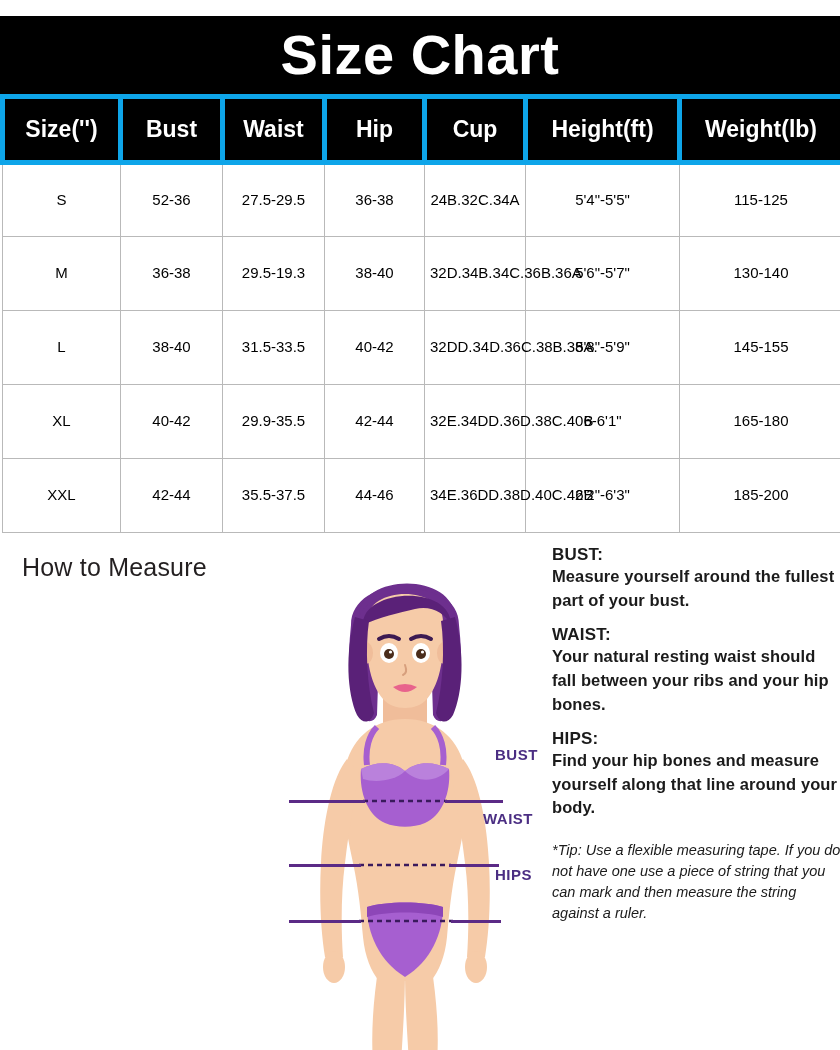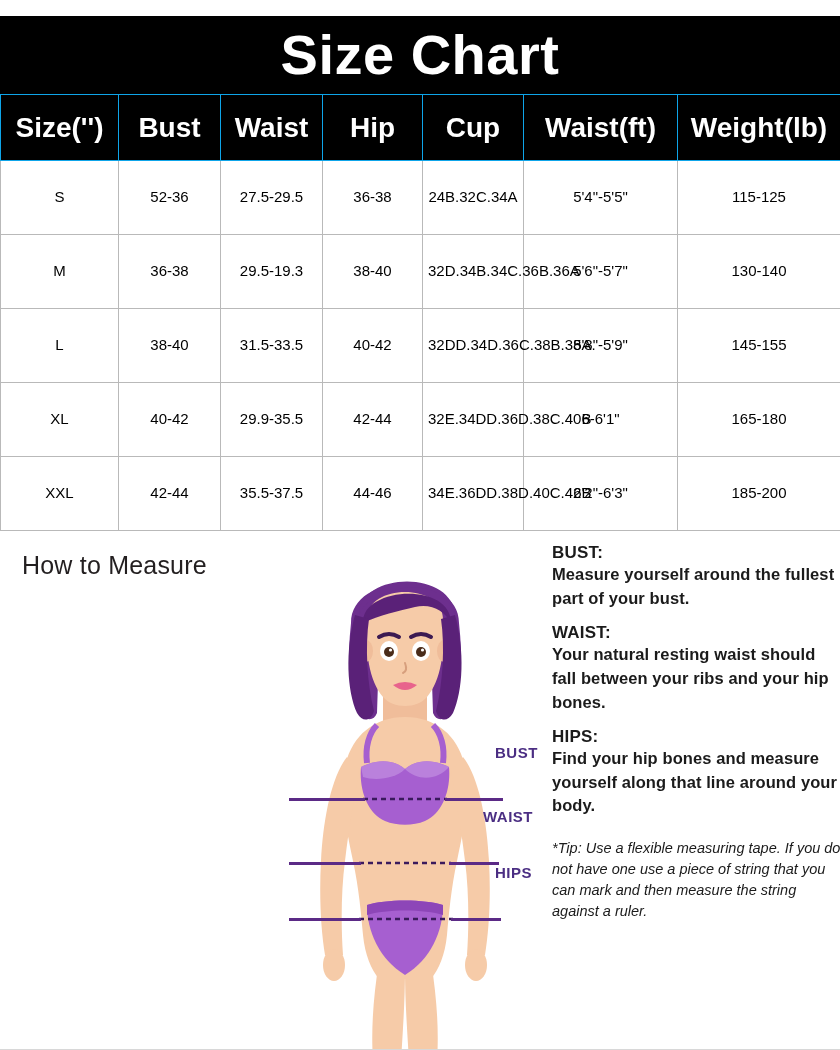--- a/index.html
+++ b/index.html
@@ -41,26 +41,26 @@
 
   
   table.size-chart {
     width: 840px;
     border-collapse: collapse;
     table-layout: fixed;
   }
   table.size-chart th {
     background: #000000;
     color: #ffffff;
-    font-size: 28px;
+    font-size: 23px;
     font-weight: bold;
     height: 66px;
     text-align: center;
     vertical-align: middle;
-    border: 1px solid #0ea5e9;
+    border: 5px solid #0ea5e9;
     padding: 2px 2px;
   }
   table.size-chart td {
     background: #ffffff;
     color: #000000;
     font-size: 15px;
     height: 74px;
     text-align: center;
     vertical-align: middle;
     border: 1px solid #b9b9b9;
@@ -173,21 +173,21 @@
         <col class="c5">
         <col class="c6">
     </colgroup>
     <thead>
       <tr>
         <th>Size('')</th>
         <th>Bust</th>
         <th>Waist</th>
         <th>Hip</th>
         <th>Cup</th>
-        <th>Waist(ft)</th>
+        <th>Height(ft)</th>
         <th>Weight(lb)</th>
       </tr>
     </thead>
     <tbody>
       <tr>
         <td>S</td>
         <td>52-36</td>
         <td>27.5-29.5</td>
         <td>36-38</td>
         <td>24B.32C.34A</td>

